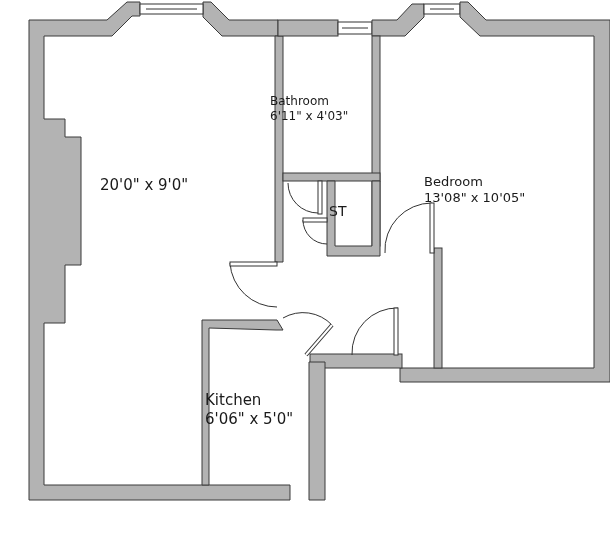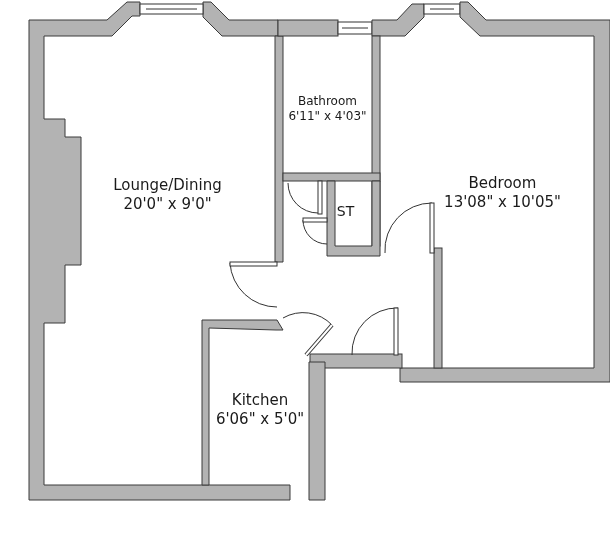--- a/index.html
+++ b/index.html
@@ -2,21 +2,21 @@
 <html><head>
 <meta charset="utf-8">
 <style>
   html, body { margin:0; padding:0; background:#ffffff; }
   body { width:610px; height:533px; position:relative; overflow:hidden; font-family:"DejaVu Sans", sans-serif; }
   svg { position:absolute; left:0; top:0; }
   .wall { fill:#b3b3b3; stroke:#3a3a3a; stroke-width:1; }
   .door-arc { fill:none; stroke:#333; stroke-width:1; }
   .door-leaf { fill:#fff; stroke:#333; stroke-width:1; }
   .win { stroke:#333; stroke-width:1; fill:#fff; }
-  .label { position:absolute; text-align:center; color:#1a1a1a; font-family:"DejaVu Sans", sans-serif; line-height:1.25; }
+  .label { position:absolute; text-align:left; color:#1a1a1a; font-family:"DejaVu Sans", sans-serif; line-height:1.25; }
 </style>
 </head>
 <body>
 
 <svg width="610" height="533" viewBox="0 0 610 533">
 
   <path class="wall" d="M29,20 L107,20 L127,2 L140,2 L140,16 L132,16 L112,36 L44,36 L44,119 L65,119 L65,137 L81,137 L81,265 L65,265 L65,323 L44,323 L44,485 L290,485 L290,500 L29,500 Z"></path>
 
   <path class="wall" d="M203,2 L211,2 L229,20 L278,20 L278,36 L222,36 L203,17 Z"></path>
   <rect class="win" x="140" y="4" width="63" height="10"></rect>
@@ -54,30 +54,29 @@
   <path class="door-arc" d="M385,253 A47,47 0 0 1 432,203"></path>
   <rect class="door-leaf" x="430" y="203" width="4" height="50"></rect>
   <path class="door-arc" d="M352,355 A45,45 0 0 1 398,308"></path>
   <rect class="door-leaf" x="394" y="308" width="4" height="47"></rect>
   <path class="door-arc" d="M283,318 A40,40 0 0 1 332,325"></path>
   <line x1="332" y1="325" x2="306" y2="355" stroke="#333" stroke-width="4"></line>
   <line x1="332" y1="325" x2="306" y2="355" stroke="#fff" stroke-width="2"></line>
 </svg>
 
 <div class="label" style="left:100px;top:176px;width:135px;font-size:15px;">
-  <div>Lounge/Dining</div>
   <div>20'0" x 9'0"</div>
 </div>
 <div class="label" style="left:270px;top:94px;width:115px;font-size:12px;">
   <div>Bathroom</div>
   <div>6'11" x 4'03"</div>
 </div>
 <div class="label" style="left:329px;top:203px;width:33px;font-size:14px;">
   <div>ST</div>
 </div>
-<div class="label" style="left:435px;top:174px;width:135px;font-size:15px;">
+<div class="label" style="left:424px;top:174px;width:135px;font-size:13px;">
   <div>Bedroom</div>
   <div>13'08" x 10'05"</div>
 </div>
 <div class="label" style="left:205px;top:391px;width:110px;font-size:15px;">
   <div>Kitchen</div>
   <div>6'06" x 5'0"</div>
 </div>
 
 </body></html>

